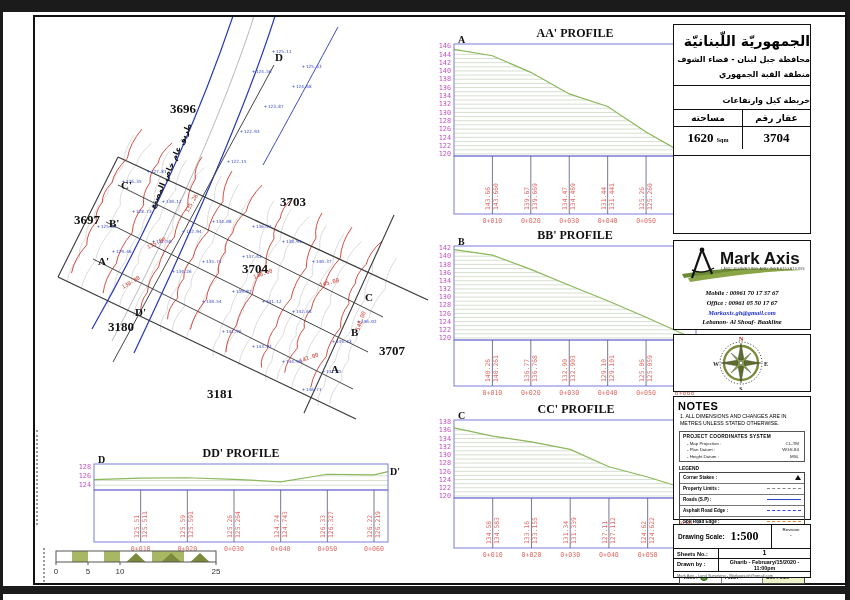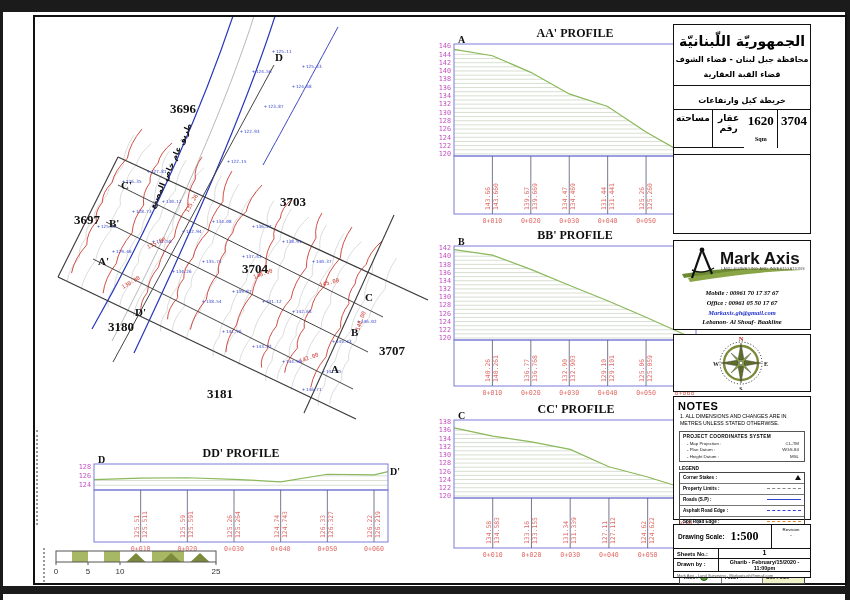--- a/index.html
+++ b/index.html
@@ -3,25 +3,25 @@
 <meta charset="utf-8">
 <style>
   html,body{margin:0;padding:0;background:#cfcfca;font-family:"Liberation Sans",sans-serif;}
   #page{position:relative;width:850px;height:600px;background:#ffffff;overflow:hidden;}
   .bar{position:absolute;background:#1b1b1b;}
   #frame{position:absolute;left:33px;top:15px;width:810px;height:566px;border:2px solid #111;background:#fff;}
   .absbox{position:absolute;}
   svg text{user-select:none;}
   
   .sbox{position:absolute;left:673px;width:138px;border:1.6px solid #111;background:#fff;box-sizing:border-box;}
-  .ar{direction:rtl;text-align:center;font-family:"DejaVu Sans",sans-serif;}
+  .ar{direction:rtl;text-align:right;font-family:"DejaVu Sans",sans-serif;}
   .ar-title{font-size:14px;font-weight:bold;padding-top:8px;}
   .ar-sub{font-size:8px;font-weight:bold;margin-top:6px;}
   .hline{border-top:1.4px solid #111;margin:6px 0 0 0;}
-  .ptable{display:grid;grid-template-columns:1fr 1fr 1fr 1fr;border-top:1.4px solid #111;}
+  .ptable{display:grid;grid-template-columns:1fr 1fr;border-top:1.4px solid #111;}
   .ptable div{border-left:1.4px solid #111;padding:3px 2px;text-align:center;box-sizing:border-box;}
   .ptable div:nth-child(odd){border-left:none;}
   .pt-h{font-size:9px;font-weight:bold;font-family:"DejaVu Sans",sans-serif;direction:rtl;border-bottom:1.4px solid #111;}
   .pt-v{font-size:13px;font-weight:bold;font-family:"Liberation Serif",serif;}
   .unit{font-size:6px;}
   .logo-name{font-size:17px;font-weight:bold;color:#111;font-family:"Liberation Sans",sans-serif;letter-spacing:0px;}
   .contact{font-size:6.5px;font-style:italic;font-weight:bold;font-family:"Liberation Serif",serif;text-align:center;line-height:1.5;}
   .contact .mail{color:#2233cc;}
   .notes-h{font-size:11px;font-weight:bold;letter-spacing:.5px;padding:3px 4px 1px 4px;}
   .note-t{font-size:5.2px;padding:0 4px 2px 6px;line-height:1.35;}
@@ -489,21 +489,21 @@
       <text x="42" y="31" text-anchor="middle" font-size="8" fill="#333" font-family="Liberation Sans,sans-serif">5</text>
       <line x1="74" y1="19" x2="74" y2="22" stroke="#555" stroke-width="1"></line>
       <text x="74" y="31" text-anchor="middle" font-size="8" fill="#333" font-family="Liberation Sans,sans-serif">10</text>
       <line x1="170" y1="19" x2="170" y2="22" stroke="#555" stroke-width="1"></line>
       <text x="170" y="31" text-anchor="middle" font-size="8" fill="#333" font-family="Liberation Sans,sans-serif">25</text>
     </svg>
 
   <div class="sbox" style="top:24px;height:210px;">
     <div class="ar ar-title">الجمهوريّة اللّبنانيّة</div>
     <div class="ar ar-sub">محافظة جبل لبنان - قضاء الشوف</div>
-    <div class="ar ar-sub">قضاء القبة العقارية</div>
+    <div class="ar ar-sub">منطقة القبة الجمهوري</div>
     <div class="hline"></div>
     <div class="ar ar-sub" style="padding:4px 0;">خريطة كيل وارتفاعات</div>
     <div class="ptable">
       <div class="pt-h">مساحته</div>
       <div class="pt-h">عقار رقم</div>
       <div class="pt-v"><span>1620</span> <span class="unit">Sqm</span></div>
       <div class="pt-v">3704</div>
     </div>
     <div class="hline"></div>
   </div>

